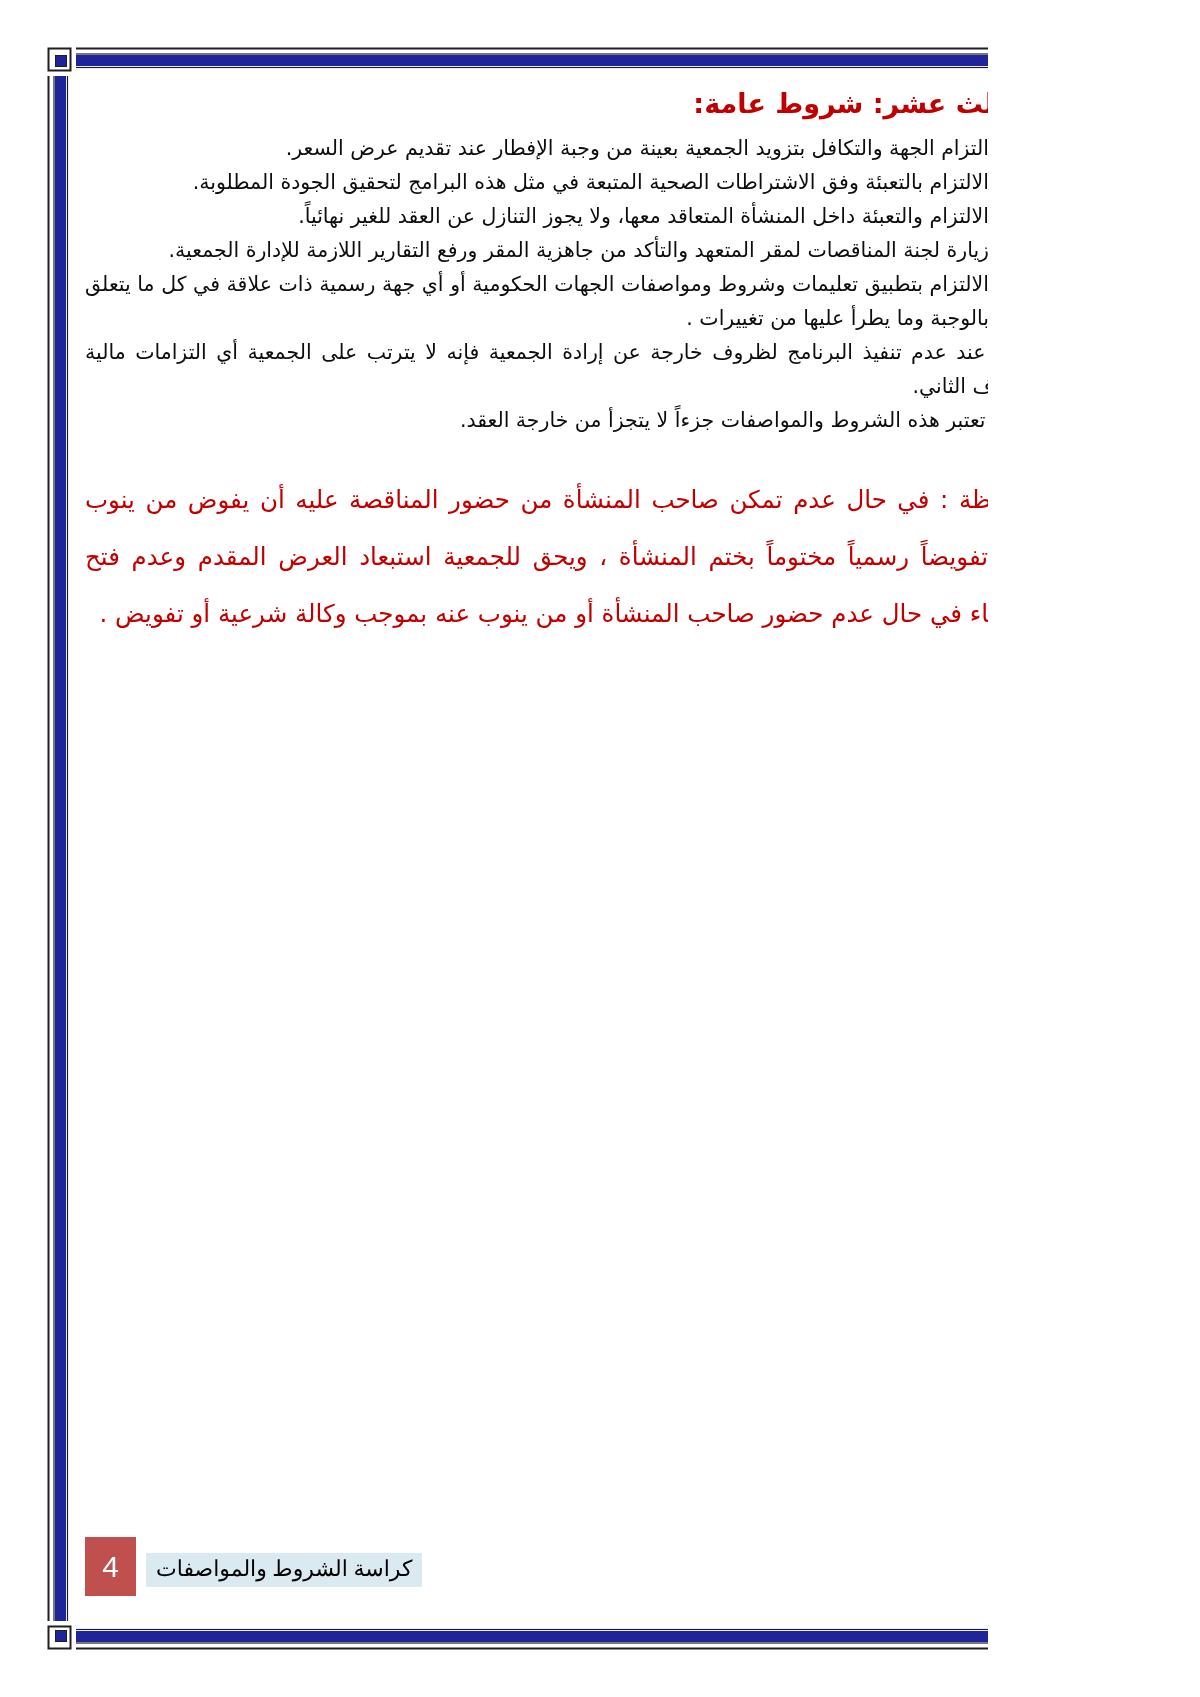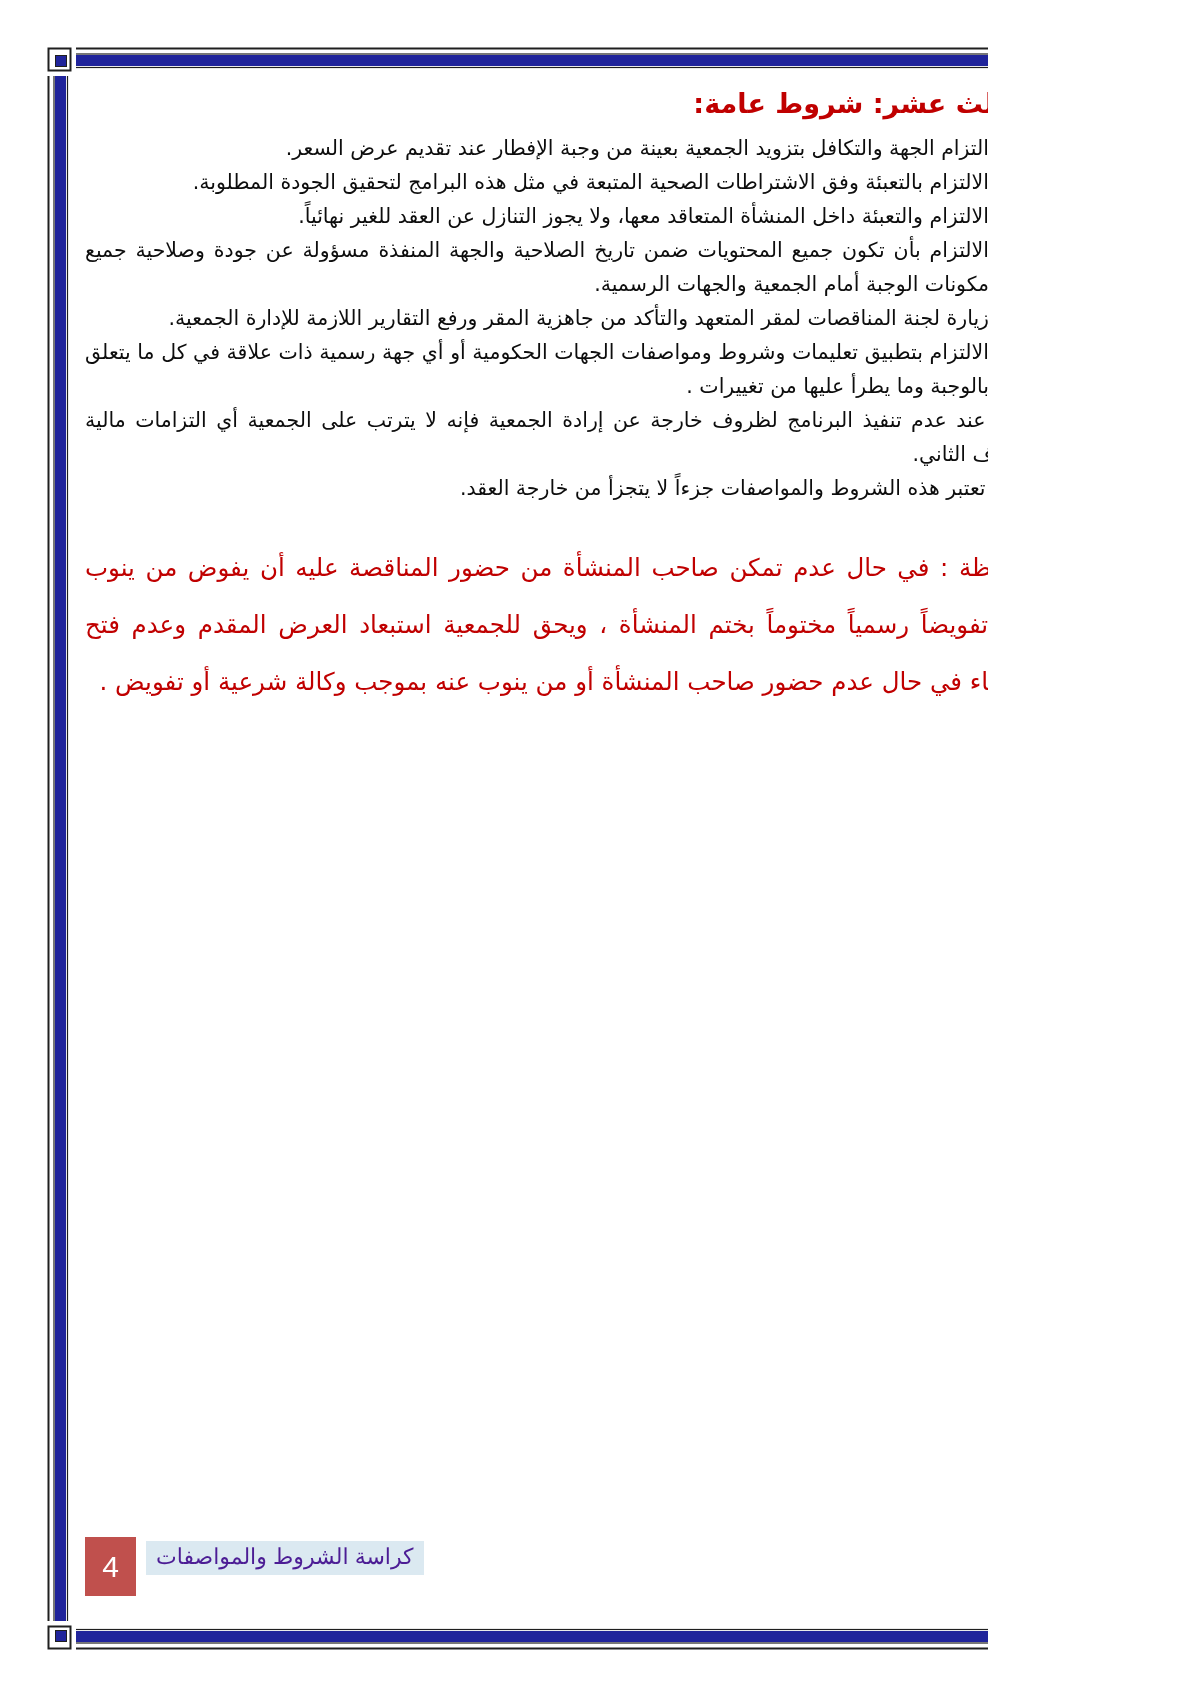--- a/index.html
+++ b/index.html
@@ -61,26 +61,26 @@
   .page-num{
     width:51px;height:59px;
     background:#C0504D;
     color:#ffffff;
     font-size:30px;
     display:flex;align-items:center;justify-content:center;
     font-family:"Liberation Sans","DejaVu Sans",sans-serif;
   }
   .footer-label{
     margin-left:10px;
-    margin-top:4px;
+    margin-top:16px;
     background:#DBE9F1;
     padding:3px 10px 5px 10px;
-    font-family:Liberation Sans, sans-serif;
+    font-family:Liberation Serif, serif;
     font-size:22px;
-    color:#4c1d95;
+    color:#000000;
     direction:rtl;
     white-space:nowrap;
   }
 </style>
 </head>
 <body>
 
 <div class="page">
 
   <svg class="border-svg" viewBox="0 0 1200 1697" xmlns="http://www.w3.org/2000/svg">
@@ -112,21 +112,21 @@
   <div class="content">
     <h1 class="heading">الثالث عشر: شروط عامة:</h1>
 
     <div class="terms" id="terms">
   <div class="item"><span class="num">1-</span><span class="txt">التزام الجهة والتكافل بتزويد الجمعية بعينة من وجبة الإفطار عند تقديم عرض السعر.</span></div>
 
   <div class="item"><span class="num">2-</span><span class="txt">الالتزام بالتعبئة وفق الاشتراطات الصحية المتبعة في مثل هذه البرامج لتحقيق الجودة المطلوبة.</span></div>
 
   <div class="item"><span class="num">3-</span><span class="txt">الالتزام والتعبئة داخل المنشأة المتعاقد معها، ولا يجوز التنازل عن العقد للغير نهائياً.</span></div>
 
-  <div class="item"><span class="num">4-</span><span class="txt">الالتزام بأن تكون جميع المحتويات ضمن تاريخ الصلاحية والجهة المنفذة مسؤولة عن جودة وصلاحية جميع مكونات الوجبة أمام الجمعية والجهات الرسمية.</span></div>
+  <div class="item"><span class="num">4-</span></div>
 
   <div class="item"><span class="num">5-</span></div>
 
   <div class="item"><span class="num">6-</span><span class="txt">زيارة لجنة المناقصات لمقر المتعهد والتأكد من جاهزية المقر ورفع التقارير اللازمة للإدارة الجمعية.</span></div>
 
   <div class="item"><span class="num">7-</span><span class="txt">الالتزام بتطبيق تعليمات وشروط ومواصفات الجهات الحكومية أو أي جهة رسمية ذات علاقة في كل ما يتعلق بالوجبة وما يطرأ عليها من تغييرات .</span></div>
 
   <div class="item"><span class="num">8-</span></div>
 
   <div class="item"><span class="num">9-</span></div>

